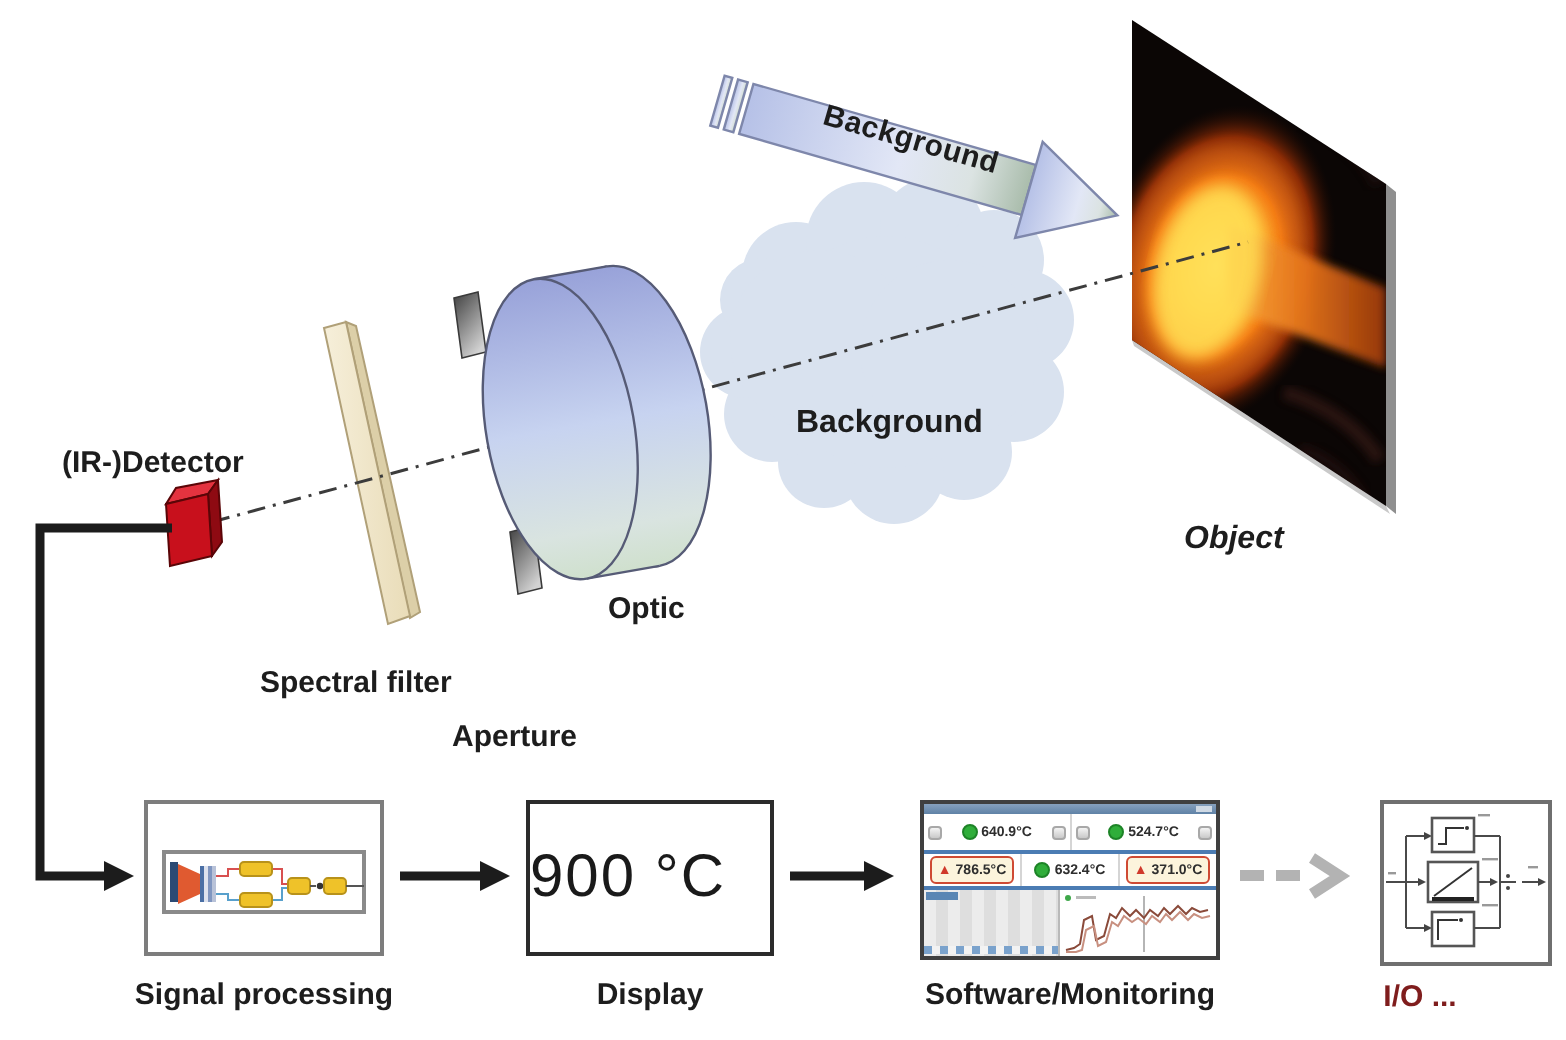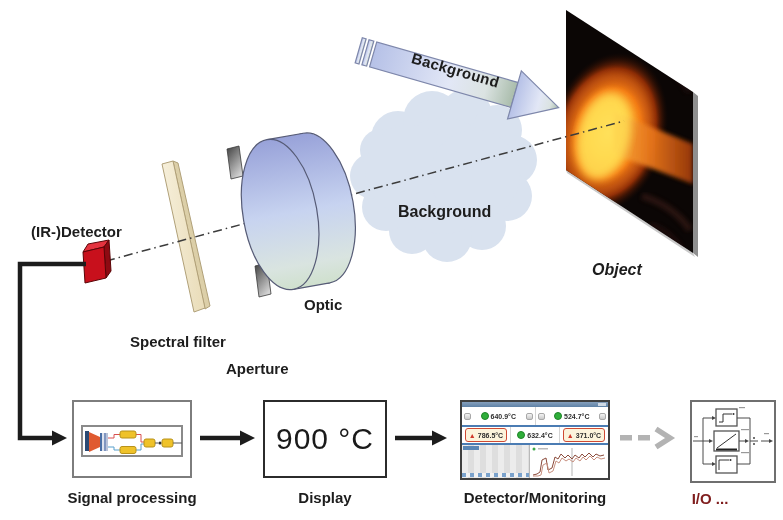--- a/index.html
+++ b/index.html
@@ -9,21 +9,21 @@
   svg{display:block;}
   .lbl{position:absolute;font-weight:700;font-size:15px;color:#1d1d1d;white-space:nowrap;}
   .lbl.big{font-size:16px;}
   .lbl.center{text-align:center;white-space:normal;}
   .rotlbl{transform:rotate(16deg);transform-origin:left center;letter-spacing:.3px;}
 
   
   .flowbox{position:absolute;background:#fff;box-sizing:border-box;}
   #box-signal{left:72px;top:400px;width:120px;height:78px;border:2px solid #7d7d7d;}
   #box-display{left:263px;top:400px;width:124px;height:78px;border:2px solid #2b2b2b;
-               display:flex;align-items:center;justify-content:center;}
+               display:flex;align-items:center;}
   #display-value{font-size:30px;color:#1a1a1a;font-weight:400;letter-spacing:1px;}
   #box-software{left:460px;top:400px;width:150px;height:80px;border:2px solid #3f3f3f;
                 display:flex;flex-direction:column;}
   #box-io{left:690px;top:400px;width:86px;height:83px;border:2px solid #6f6f6f;}
 
   
   .sw-titlebar{height:5px;background:linear-gradient(#86a0bd,#5f82a6);position:relative;}
   .sw-titlebar i{position:absolute;right:2px;top:1px;width:8px;height:3px;background:#cfd9e4;}
   .sw-row{display:flex;align-items:center;}
   .sw-row1{height:18px;}
@@ -274,21 +274,21 @@
       <svg width="78" height="33" viewBox="0 0 78 33">
         <circle cx="4" cy="4" r="1.5" fill="#3fa84a"></circle>
         <rect x="8" y="3" width="10" height="1.5" fill="#bbb"></rect>
         <line x1="42" y1="3" x2="42" y2="31" stroke="#b5b5b5" stroke-width="1"></line>
         <polyline points="3,30 7,29 10,27 12,15 16,13 18,25 22,23 25,12 28,14 31,9 35,13 38,10 42,14 45,10 49,13 52,9 55,12 59,8 63,12 66,9 70,11 74,10" fill="none" stroke="#8a4a3a" stroke-width="1"></polyline>
         <polyline points="3,31 8,31 11,30 13,20 17,18 19,28 23,26 26,16 29,18 32,13 36,16 39,14 43,17 46,13 50,16 53,12 56,15 60,11 64,15 67,12 71,14 75,13" fill="none" stroke="#c89080" stroke-width="1"></polyline>
       </svg>
     </div>
   </div>
 </div>
-<div class="lbl center" style="left:452px;top:489px;width:166px;">Detector/Monitoring</div>
+<div class="lbl center" style="left:452px;top:489px;width:166px;">Software/Monitoring</div>
 
 <div class="flowbox" id="box-io">
   <svg width="82" height="79" viewBox="0 0 82 79" stroke="#4a4a4a" fill="none" stroke-width="1">
     <line x1="1" y1="39" x2="11" y2="39"></line>
     <line x1="11" y1="16" x2="11" y2="62"></line>
     <line x1="11" y1="16" x2="20" y2="16"></line>
       <polygon points="20,14 24,16 20,18" fill="#444" stroke="none"></polygon>
     <line x1="11" y1="39" x2="17" y2="39"></line>
       <polygon points="17,37 21,39 17,41" fill="#444" stroke="none"></polygon>
     <line x1="11" y1="62" x2="20" y2="62"></line>

